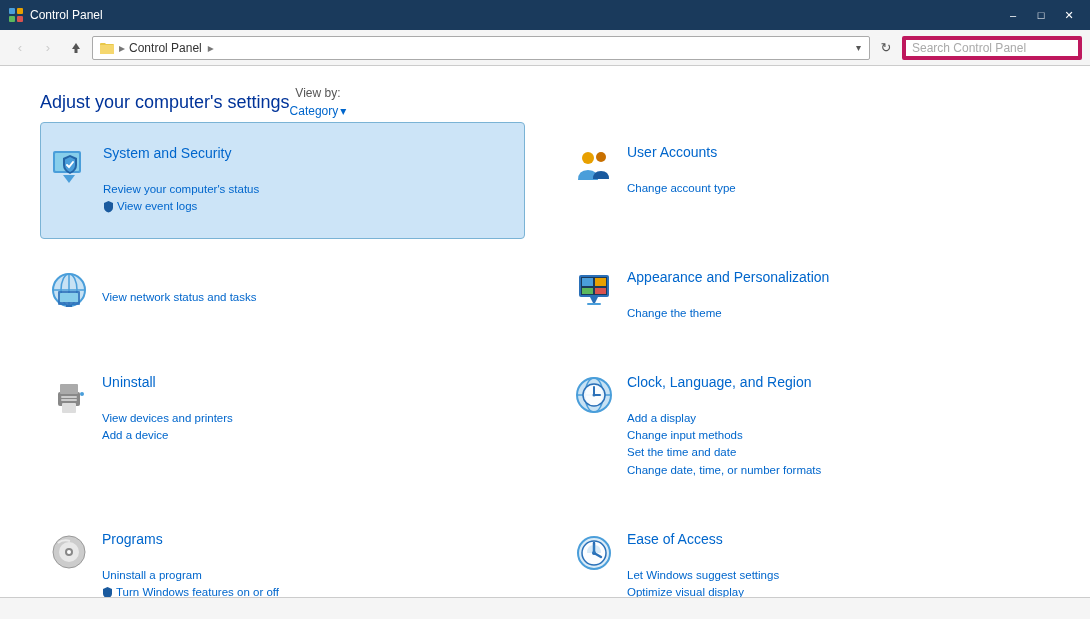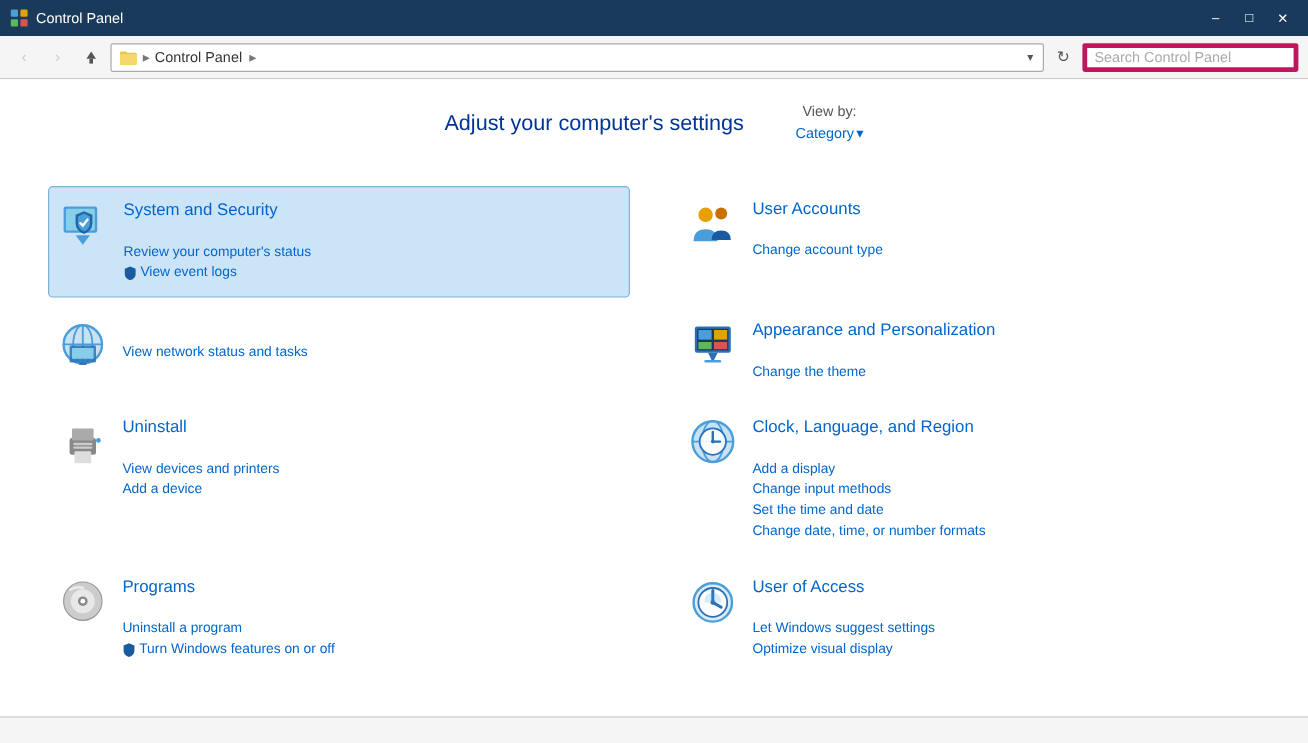--- a/index.html
+++ b/index.html
@@ -131,24 +131,23 @@
     
     .main-content {
       flex: 1;
       background: white;
       padding: 20px 40px;
       overflow-y: auto;
     }
 
     .page-header {
       display: flex;
-      justify-content: center;
-      align-items: center;
-      margin-bottom: 37px;
-      gap: 43px;
+      justify-content: flex-start;
+      align-items: center;
+      margin-bottom: 4px;
     }
     .page-title {
       font-size: 18px;
       color: #003399;
       font-weight: normal;
     }
     .view-by {
       display: flex;
       align-items: center;
       gap: 4px;
@@ -169,21 +168,21 @@
     .categories-grid {
       display: grid;
       grid-template-columns: 1fr 1fr;
       gap: 8px 40px;
     }
 
     .category-item {
       display: flex;
       align-items: flex-start;
       gap: 12px;
-      padding: 10px 8px;
+      padding: 22px 8px;
       border-radius: 4px;
       cursor: pointer;
     }
     .category-item.active { background: #cce4f7; border: 1px solid #7ab3d5; }
 
     .category-icon {
       width: 42px;
       height: 42px;
       flex-shrink: 0;
       display: flex;
@@ -462,21 +461,21 @@
           <circle cx="21" cy="22" r="12" fill="none" stroke="#2a70b8" stroke-width="1.5"></circle>
 
           <path d="M21 22 L21 12" stroke="#2a70b8" stroke-width="2.5" stroke-linecap="round"></path>
           <path d="M21 22 L28 26" stroke="#2a70b8" stroke-width="2.5" stroke-linecap="round"></path>
           <circle cx="21" cy="22" r="2" fill="#2a70b8"></circle>
 
           <path d="M14 22 Q14 14 21 14 Q28 14 28 22" fill="#4a9eda" opacity="0.2"></path>
         </svg>
       </div>
       <div class="category-text">
-        <div class="category-name">User of Access</div>
+        <div class="category-name">Ease of Access</div>
         <div class="category-sub">
           <a>Let Windows suggest settings</a>
           <a>Optimize visual display</a>
         </div>
       </div>
     </div>
 
   </div>
 </div>
 

